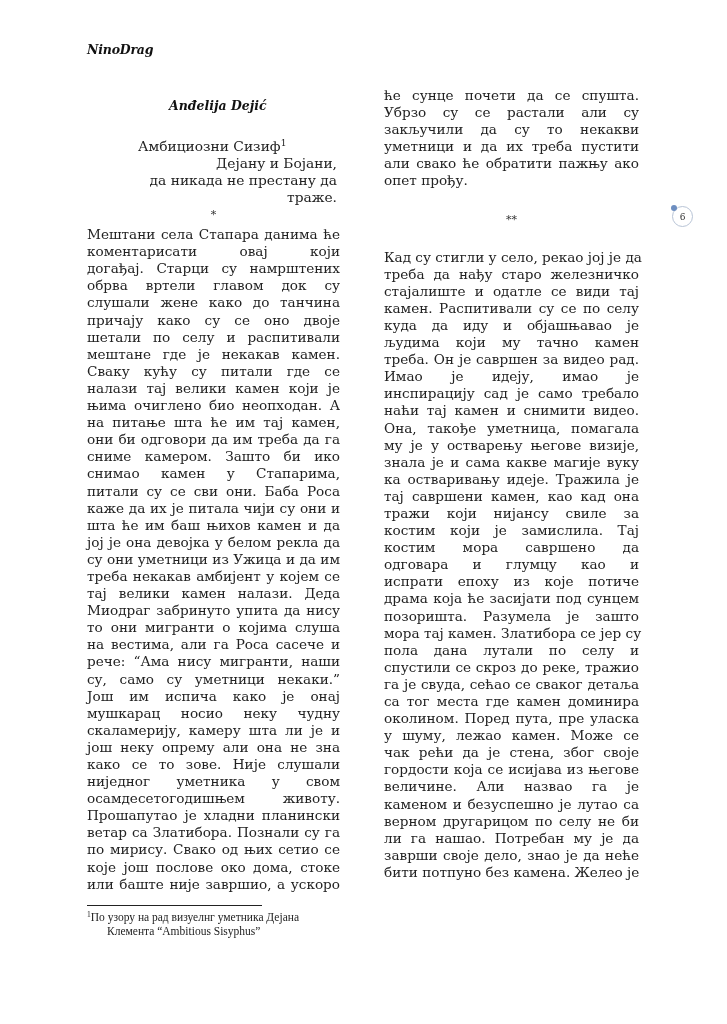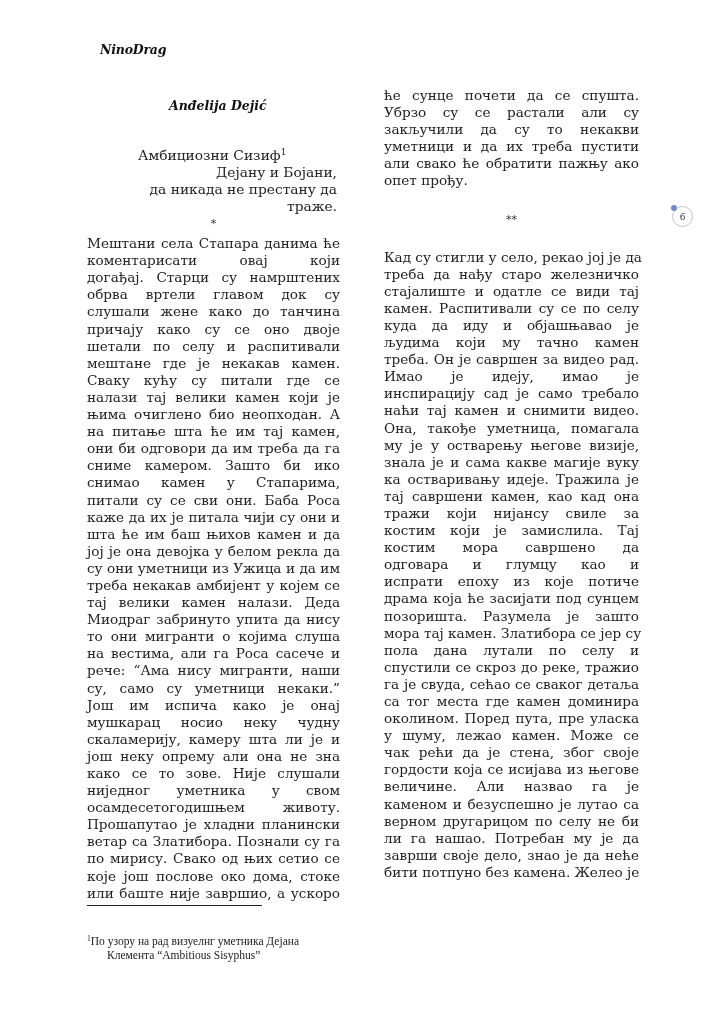--- a/index.html
+++ b/index.html
@@ -18,21 +18,20 @@
     .header-brand {
       position: absolute;
       left: 87px;
       top: 42px;
       font-family: "DejaVu Serif", serif;
       font-style: italic;
       font-weight: bold;
       font-size: 12.5px;
       letter-spacing: -0.2px;
       color: #111;
-      margin-left: 13px;
     }
     .col {
       position: absolute;
       font-size: 13.6px;
       line-height: 17.1px;
       color: #222;
     }
     .col-left {
       left: 87px;
       top: 97px;
@@ -42,21 +41,21 @@
       left: 384px;
       top: 87px;
       width: 255px;
     }
     .author {
       text-align: left;
       padding-left: 82px;
       font-style: italic;
       font-weight: bold;
       font-size: 12.5px;
-      margin-bottom: 33px;
+      margin-bottom: 24px;
       color: #111;
     }
     .title {
       padding-left: 51px;
       font-size: 13.8px;
       line-height: 17px;
     }
     .title sup {
       font-size: 9px;
       vertical-align: 5px;
@@ -98,21 +97,20 @@
     }
     .footnote {
       position: absolute;
       left: 87px;
       top: 911px;
       width: 280px;
       font-family: "Liberation Serif", serif;
       font-size: 11.5px;
       line-height: 13.5px;
       color: #222;
-      margin-top: 24px;
     }
     .footnote sup {
       font-size: 7.5px;
       vertical-align: 4px;
       line-height: 0;
     }
     .footnote .fn-cont {
       padding-left: 20px;
       display: block;
     }

